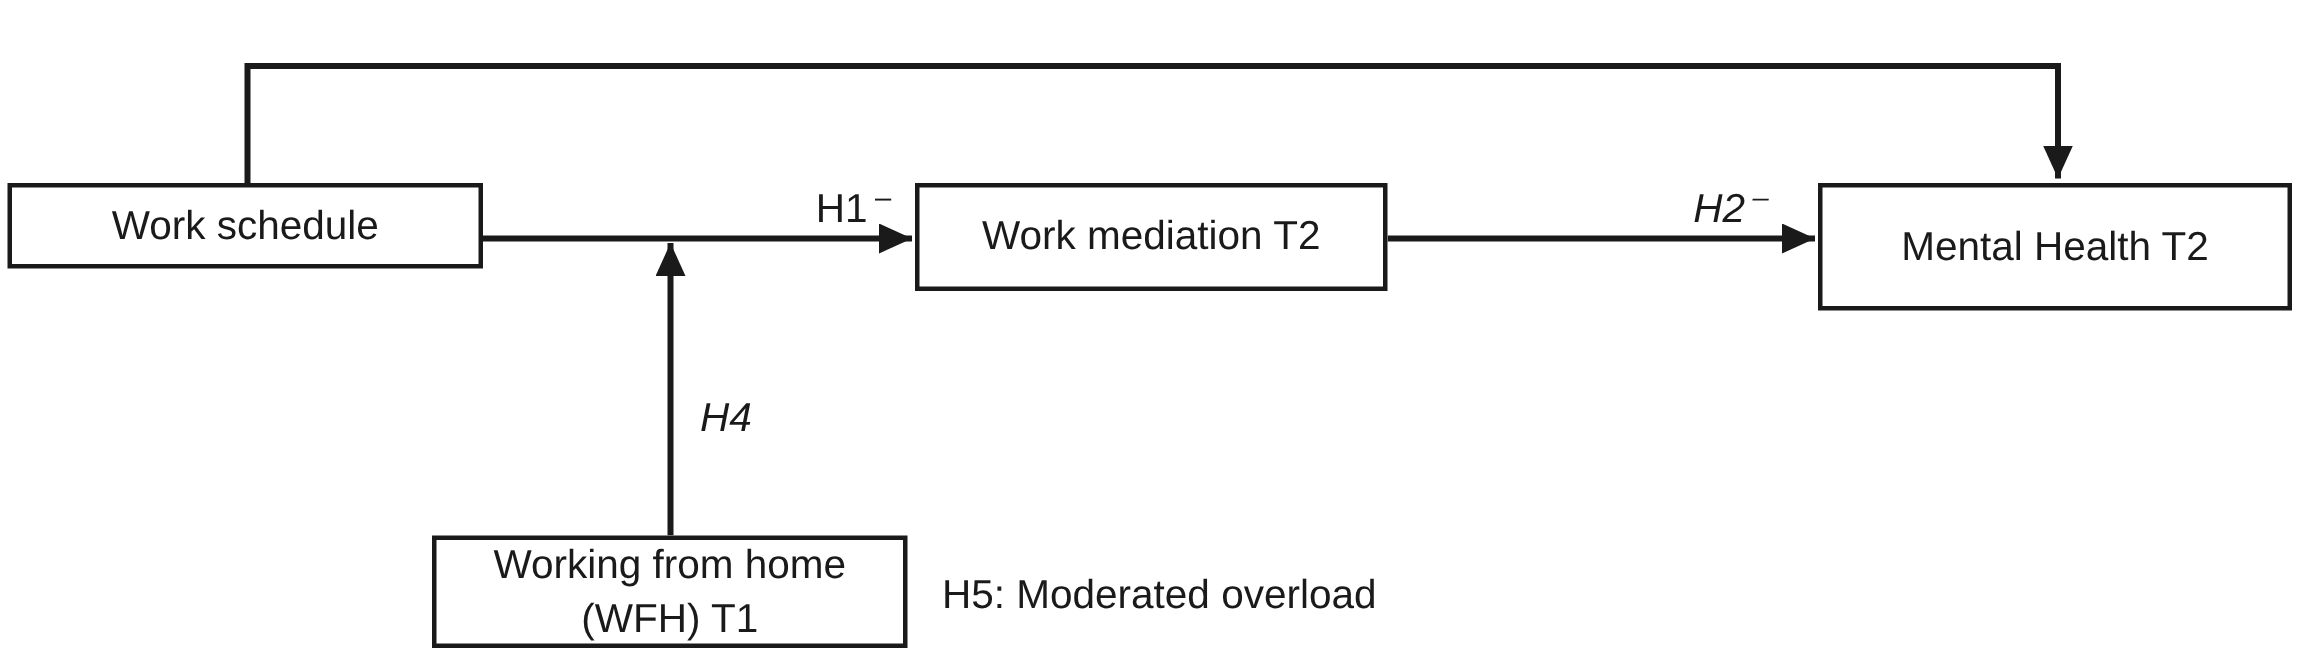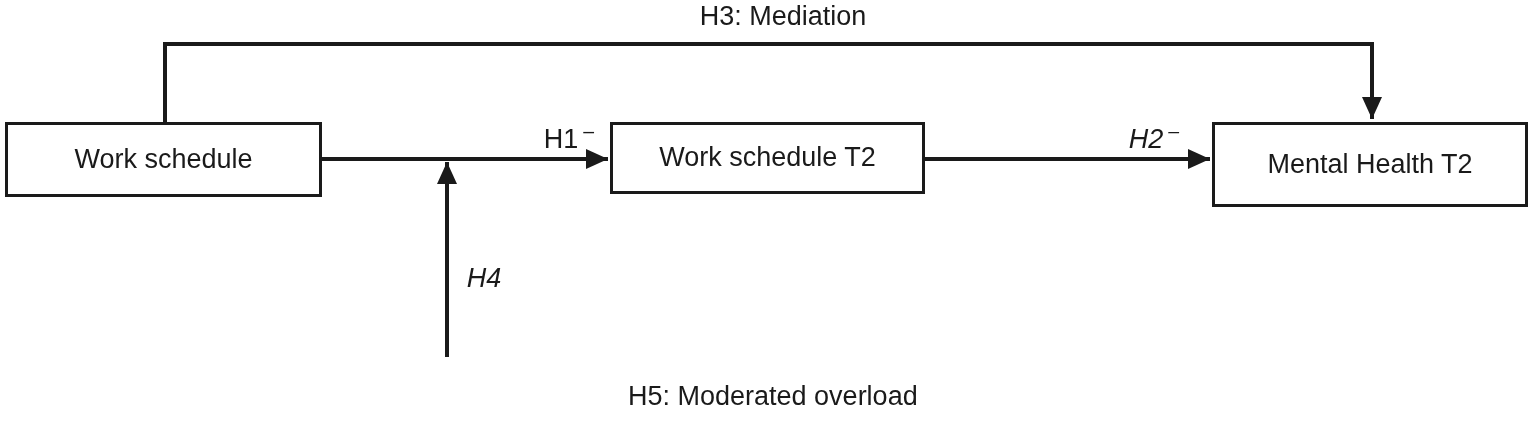--- a/index.html
+++ b/index.html
@@ -31,21 +31,21 @@
     display: flex;
     flex-direction: column;
     align-items: center;
     justify-content: center;
     text-align: center;
     font-size: 27px;
     line-height: 1.3;
     z-index: 2;
   }
   .node span { display: block; white-space: nowrap; }
-  #box-wsf      { left: 5px;    top: 122px; width: 317px; height: 75px; }
+  #box-wsf      { left: 5px;    top: 122px; width: 317px; height: 57px; }
   #box-overload { left: 610px;  top: 122px; width: 315px; height: 72px; }
   #box-mental   { left: 1212px; top: 122px; width: 316px; height: 85px; }
   #box-wfh      { left: 288px;  top: 357px; width: 317px; height: 75px; }
   .edge-label {
     position: absolute;
     font-size: 27px;
     white-space: nowrap;
     z-index: 3;
     color: #1a1a1a;
   }
@@ -80,31 +80,32 @@
     <polyline points="165,122 165,44 1372,44 1372,119" fill="none" stroke="#1a1a1a" stroke-width="4" marker-end="url(#arrowhead)"></polyline>
 
     <line x1="447" y1="357" x2="447" y2="162" stroke="#1a1a1a" stroke-width="4" marker-end="url(#arrowhead)"></line>
   </svg>
 
   <div class="node" id="box-wsf">
     <span>Work schedule</span>
   </div>
 
   <div class="node" id="box-overload">
-    <span>Work schedule T2</span>
+    <span>Work mediation T2</span>
   </div>
 
   <div class="node" id="box-mental">
     <span>Mental Health T2</span>
   </div>
 
+  <div class="node" id="box-wfh">
+    <span>Working from home</span>
+    <span>(WFH) T1</span>
+  </div>
 
-  <div class="edge-label" id="label-h3">
-    <span>H3: Mediation</span>
-  </div>
 
   <div class="edge-label" id="label-h1">
     <span>H1</span><span class="sup-sign">–</span>
   </div>
 
   <div class="edge-label" id="label-h2">
     <span>H2</span><span class="sup-sign">–</span>
   </div>
 
   <div class="edge-label" id="label-h4">

